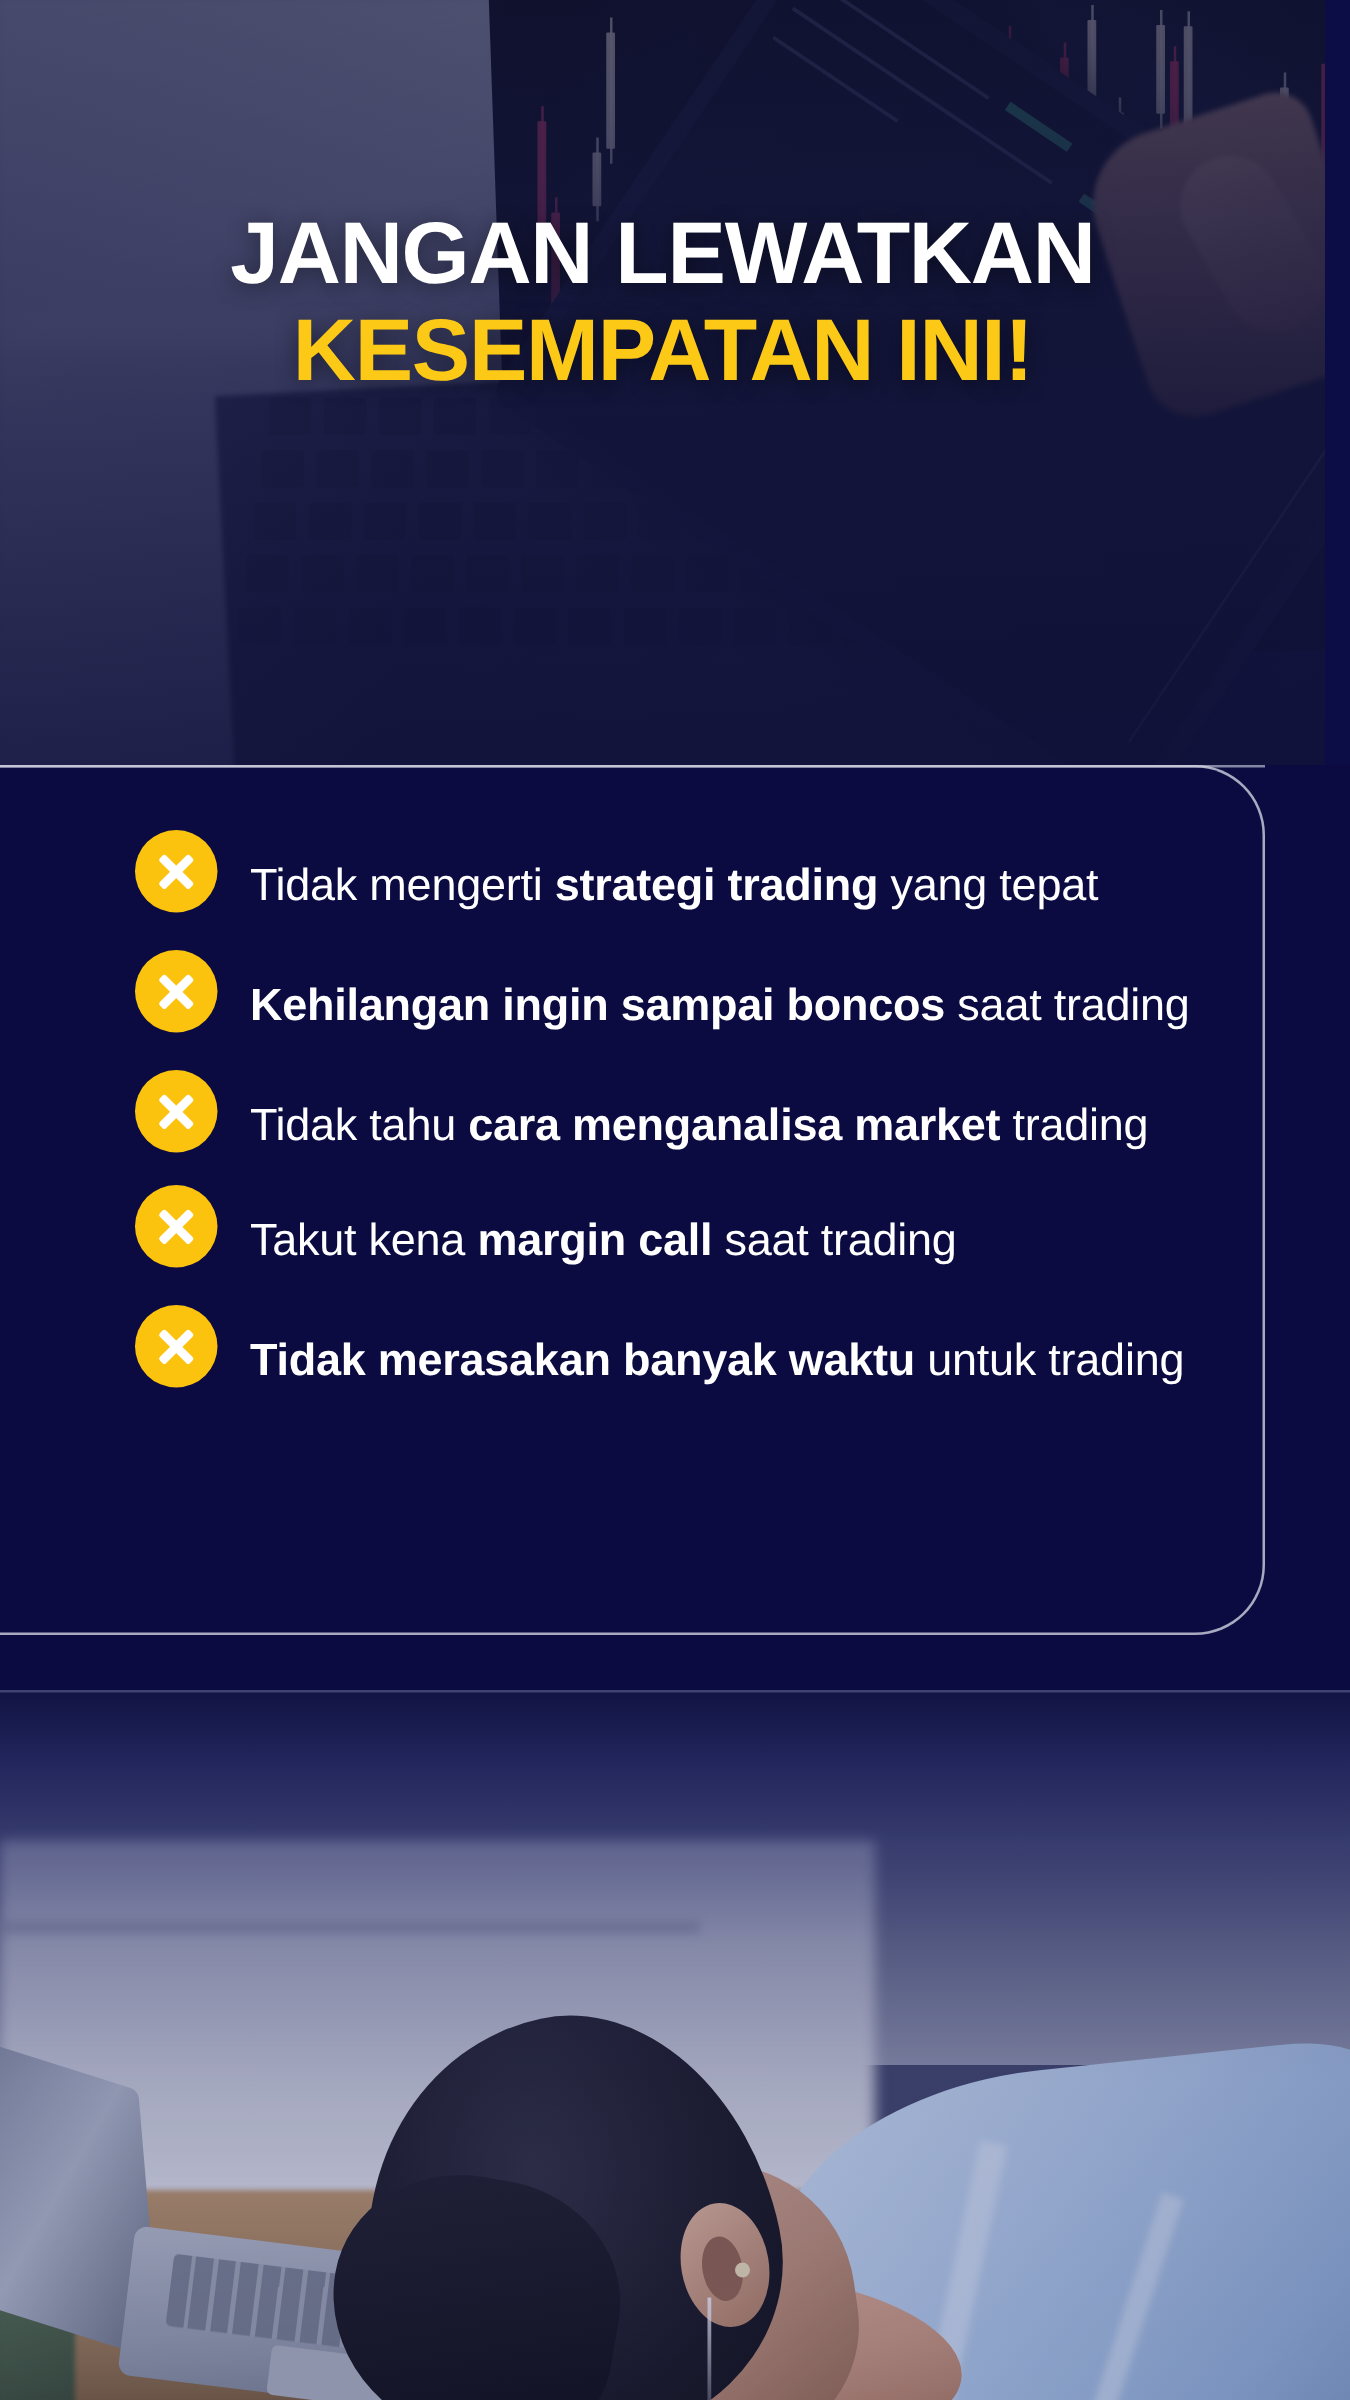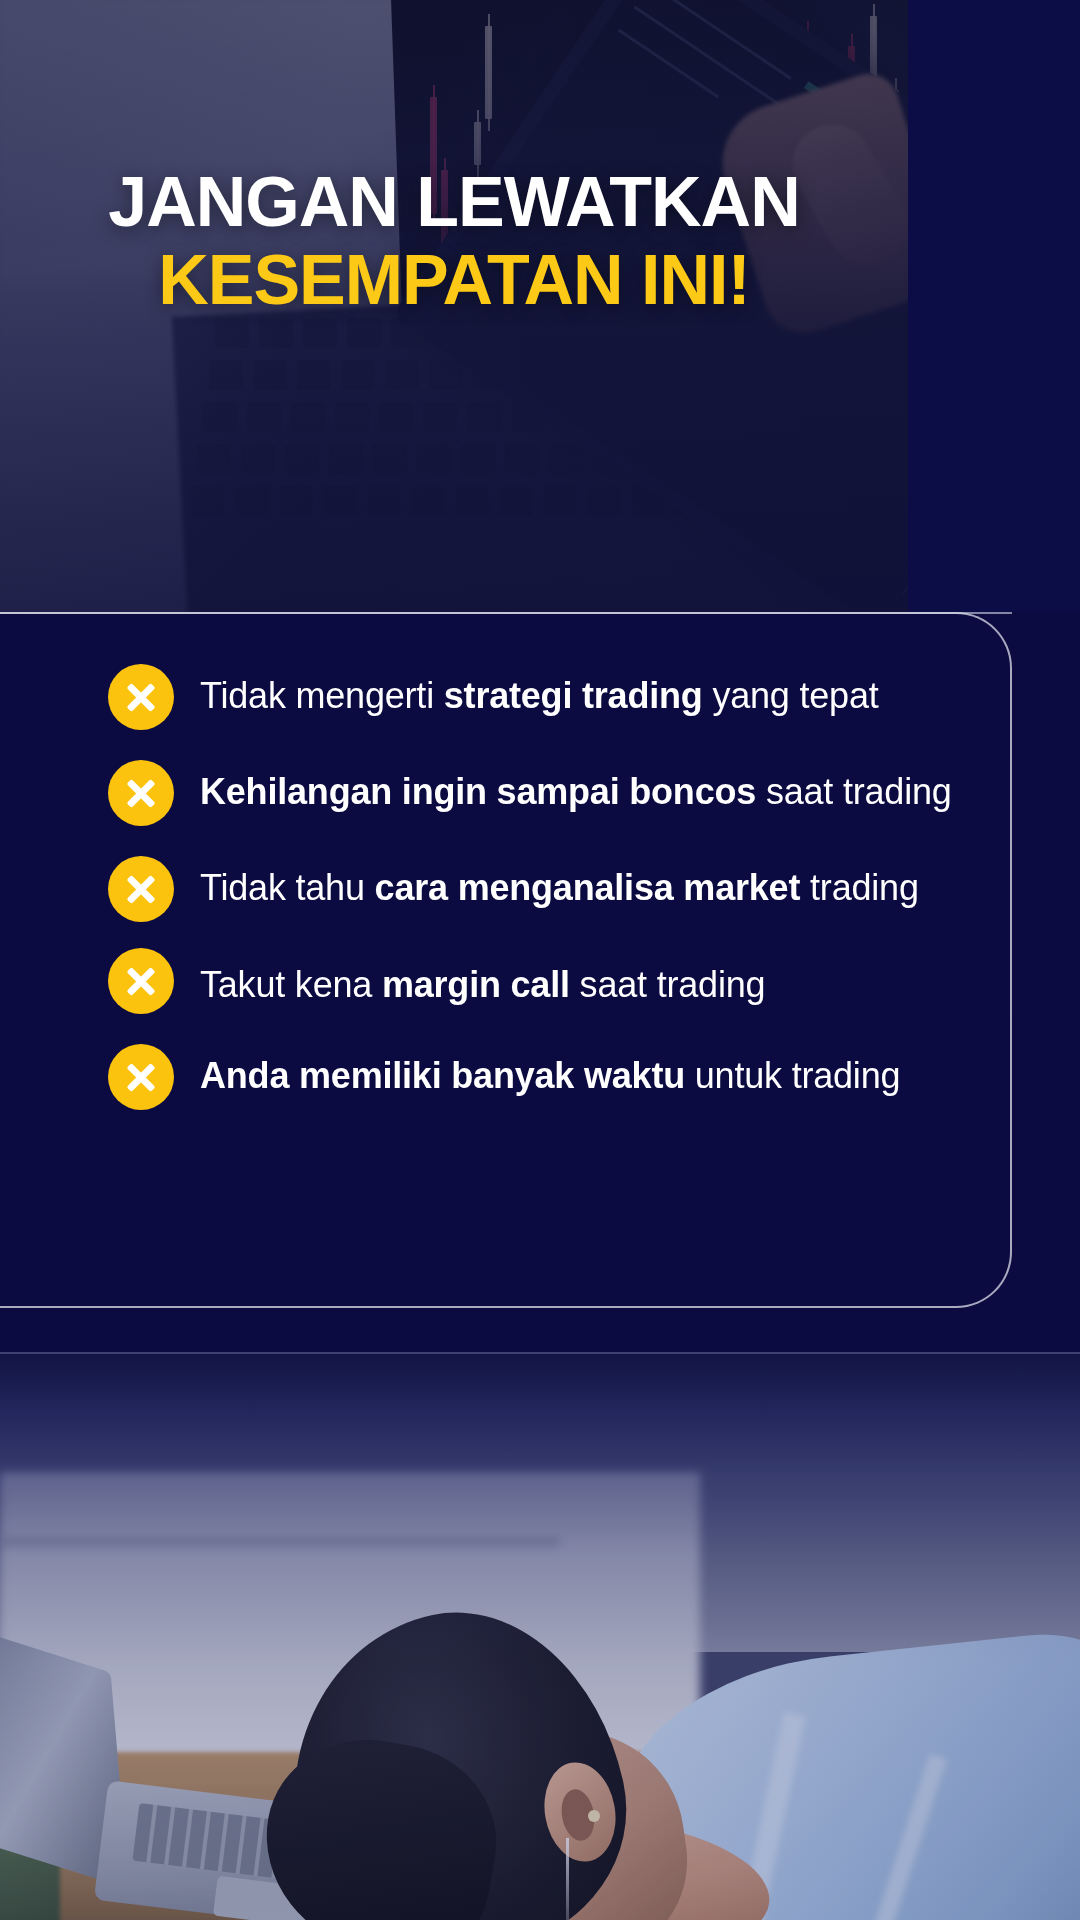--- a/index.html
+++ b/index.html
@@ -2,21 +2,21 @@
 <html><head>
 <meta charset="utf-8">
 <style>
   * { margin:0; padding:0; box-sizing:border-box; }
   html,body { width:1080px; height:1920px; overflow:hidden; background:#0c0c47;
     font-family:"Liberation Sans", sans-serif; }
 
   .page { position:relative; width:1080px; height:1920px; overflow:hidden; }
 
   
-  .hero { position:absolute; left:0; top:0; width:908px; height:612px; overflow:hidden;
+  .hero { position:absolute; left:0; top:0; width:1060px; height:612px; overflow:hidden;
     background:#13133f; }
   .hero-photo { position:absolute; inset:0; overflow:hidden; }
 
   
   .h-wall { position:absolute; left:-10px; top:-10px; width:480px; height:640px;
     background:linear-gradient(160deg,#b9bcd0 0%,#cfd2e0 35%,#9aa0bb 70%,#6f7698 100%);
     filter:blur(6px); }
   .h-deskedge { position:absolute; left:0px; top:250px; width:430px; height:30px;
     background:rgba(255,255,255,.22); filter:blur(7px); }
   .h-screen { position:absolute; left:400px; top:-30px; width:720px; height:560px;
@@ -67,21 +67,21 @@
   
   .panel { position:absolute; left:0; top:612px; width:1080px; height:740px;
     background:#0b0b42; }
   .panel-border { position:absolute; left:-80px; top:612px; width:1092px; height:696px;
     border:2px solid rgba(214,216,228,.78); border-radius:56px;
     border-left:none; pointer-events:none; }
   .panel-topline { position:absolute; left:0; top:612px; width:1012px; height:2px;
     background:rgba(214,216,228,.6); }
 
   .list { position:absolute; left:0; top:612px; width:1012px; padding:48px 0 0 0; }
-  .item { display:flex; align-items:center; padding:0 60px 0 108px; margin-bottom:26px; }
+  .item { display:flex; align-items:flex-end; padding:0 60px 0 108px; margin-bottom:26px; }
   .xicon { flex:0 0 auto; width:66px; height:66px; border-radius:50%;
     background:#fbc30e; position:relative; margin-right:26px; margin-top:4px; }
   .xicon:before, .xicon:after { content:""; position:absolute; left:50%; top:50%;
     width:34px; height:7px; background:#fff; border-radius:2px; margin-left:-17px; margin-top:-3.5px; }
   .xicon:before { transform:rotate(45deg); }
   .xicon:after  { transform:rotate(-45deg); }
   .itext { color:#ffffff; font-size:36px; line-height:1.22; font-weight:400;
     letter-spacing:-.2px; padding-top:2px; }
   .itext b { font-weight:bold; }
   .item.single .xicon { margin-top:0; }
@@ -441,21 +441,21 @@
       <div class="item">
         <div class="xicon" style="background: rgb(251, 195, 14);"></div>
         <div class="itext">Tidak tahu <b>cara menganalisa market</b> trading</div>
       </div>
       <div class="item single">
         <div class="xicon" style="background: rgb(251, 195, 14);"></div>
         <div class="itext">Takut kena <b>margin call</b> saat trading</div>
       </div>
       <div class="item">
         <div class="xicon" style="background: rgb(251, 195, 14);"></div>
-        <div class="itext"><b>Anda memiliki banyak waktu</b> untuk trading</div>
+        <div class="itext"><b>Tidak merasakan banyak waktu</b> untuk trading</div>
       </div>
     </div>
 
   <div class="bottom">
     <div class="b-wallback"></div>
     <div class="b-wall"></div>
     <div class="b-wallline"></div>
     <div class="b-desk"></div>
     <div class="b-desk2"></div>
     <div class="b-plant"></div>

